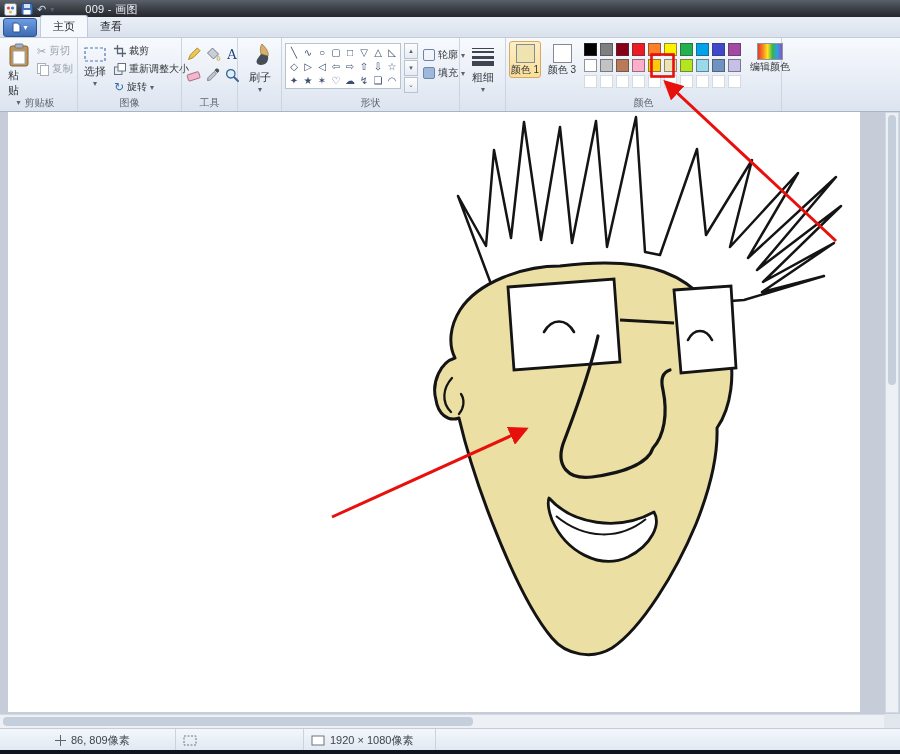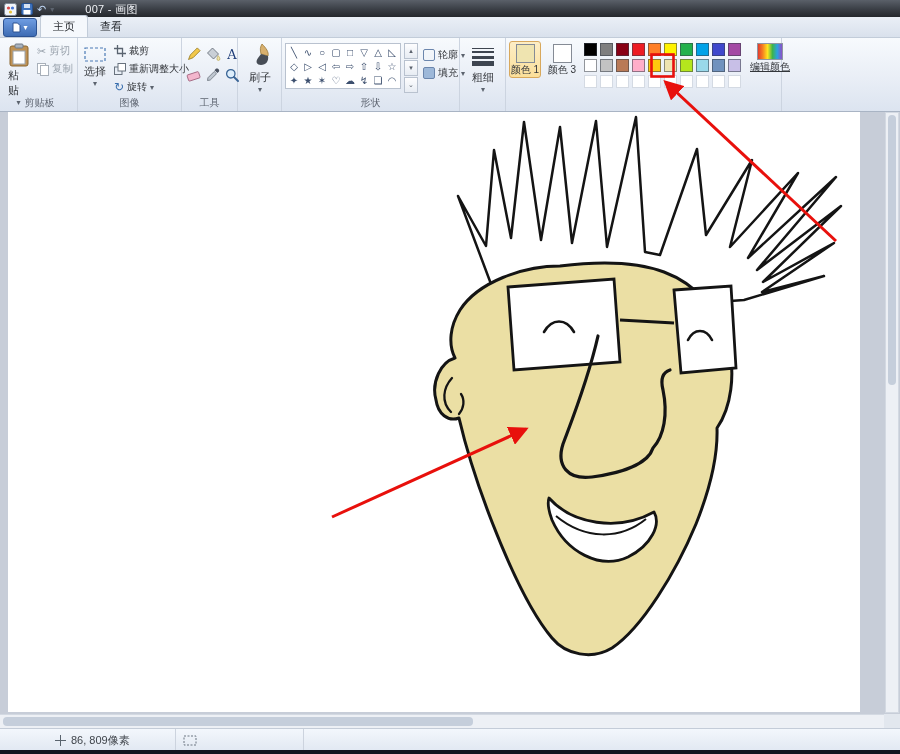--- a/index.html
+++ b/index.html
@@ -46,21 +46,21 @@
   .shape-opt-icon.filled{background:#9db8d9;}
   
   .colorbtn{width:30px;display:flex;flex-direction:column;align-items:center;padding:2px 0 1px;gap:1px;
             border:1px solid transparent;margin-right:2px;font-size:10px;text-align:center;color:#33363b;border-radius:3px;}
   .colorbtn.selected{background:linear-gradient(#fdeec6,#fbdf9a);border-color:#d8a85c;}
   .c-swatch{width:19px;height:19px;border:1px solid #858b95;box-sizing:border-box;background:#fff;}
   .c-label{width:36px;line-height:1.15;}
   .palette{display:grid;grid-template-columns:repeat(10,16px);grid-auto-rows:16px;margin-top:1px;}
   .swatch{width:13px;height:13px;margin:1px;border:1px solid rgba(55,62,72,.55);box-sizing:border-box;background:#fff;}
   .swatch.empty{border-color:#d4dae3;}
-  .editbtn{width:44px;font-size:10px;text-decoration:underline;}
+  .editbtn{width:44px;font-size:10px;}
   .rainbow-icon{width:24px;height:15px;border:1px solid #8e96a2;display:inline-block;
                 background:linear-gradient(90deg,#e23a2e,#f6821f,#ffe51f,#3cb44a,#2aa2e0,#8e4fc8);}
   .editlabel{width:42px;text-align:center;line-height:1.15;}
   
   .canvas{position:absolute;left:8px;top:112px;width:852px;height:600px;background:#ffffff;}
   .drawing{position:absolute;left:0;top:0;pointer-events:none;}
   .vscroll{position:absolute;left:885px;top:112px;width:14px;height:601px;background:#edf0f5;border:1px solid #d3d9e2;box-sizing:border-box;}
   .vthumb{position:absolute;left:2px;top:2px;width:8px;height:270px;background:#c5cedb;border-radius:4px;}
   .hscroll{position:absolute;left:0;top:714px;width:884px;height:14px;background:#edf0f5;border-top:1px solid #d3d9e2;box-sizing:border-box;}
   .hthumb{position:absolute;left:3px;top:2px;width:470px;height:9px;background:#c5cedb;border-radius:4px;}
@@ -90,21 +90,21 @@
     <span>
         <svg width="12" height="12">
           <rect x="0.5" y="0.5" width="11" height="11" rx="1.5" fill="#3e72bd" stroke="#28508c"></rect>
           <rect x="3" y="1" width="6" height="4" fill="#d7e2f2"></rect>
           <rect x="2.5" y="7" width="7" height="4.5" fill="#fff"></rect>
         </svg>
       </span>
     <span class="glyph-btn">↶</span>
     <span class="arrow">▾</span>
   </div>
-  <span class="title">007 - 画图</span>
+  <span class="title">009 - 画图</span>
 </div>
 
 <div class="tabrow">
   <div class="appmenu">
     <svg width="9" height="11">
         <path d="M1 1h4.5L8 3.5V10H1z" fill="#fff" stroke="#2c5292"></path>
       </svg>
     <span class="arrow">▾</span>
   </div>
   <div class="tab active">主页</div>
@@ -318,20 +318,21 @@
         <div class="swatch empty"></div>
         <div class="swatch empty"></div>
         <div class="swatch empty"></div>
         <div class="swatch empty"></div>
         <div class="swatch empty"></div>
       </div>
     <div class="bigbtn editbtn">
       <span class="rainbow-icon"></span>
       <span class="editlabel">编辑颜色</span>
     </div>
+    <div class="group-label">颜色</div>
   </div>
 </div>
 
 <div class="canvas">
   <svg class="drawing" viewBox="8 112 852 600" width="852" height="600">
     <path fill="#ffffff" stroke="#141414" stroke-width="2.5" stroke-linejoin="round" d="M497 300 L458 196 L486 246 L494 150 L511 238 L524 122 L541 240 L560 127 L572 243 L596 121 L607 247 L636 117 L645 252 L660 255 L697 149 L706 235 L752 160 L730 247 L798 173 L748 258 L836 177 L757 270 L841 206 L763 282 L834 243 L762 292 L824 276 L744 300 L716 302 C672 290,600 282,552 286 C526 289,508 293,497 300 Z"></path>
     <path fill="#EBDFA4" stroke="#141414" stroke-width="3" stroke-linejoin="round" d="M560 266 C523 266,478 282,460 310 C450 326,448 344,455 358 C441 362,431 382,436 400 C438 414,448 422,459 418 C466 448,478 486,492 522 C508 563,530 612,552 638 C566 655,592 660,612 648 C642 628,676 572,696 524 C708 494,718 458,717 428 C731 408,736 374,728 344 C719 310,696 284,664 272 C632 260,592 262,560 266 Z"></path>
     <path fill="none" stroke="#141414" stroke-width="2.3" stroke-linecap="round" d="M452 378 C443 388,441 402,451 412 M459 414 C464 408,465 400,461 394"></path>
     <path fill="#ffffff" stroke="#141414" stroke-width="2.8" d="M508 287L614 279L620 362L514 370Z"></path>
     <path fill="#ffffff" stroke="#141414" stroke-width="2.8" d="M674 290L731 286L736 368L681 373Z"></path>
@@ -356,20 +357,26 @@
     <svg width="11" height="11">
         <path d="M5.5 0v11M0 5.5h11" stroke="#5a646e"></path>
       </svg>
     <span>86, 809像素</span>
   </div>
   <div class="sb-sec" style="width:128px">
     <svg width="14" height="11">
         <rect x="1" y="1" width="12" height="9" fill="none" stroke="#6a7480" stroke-dasharray="2 1.5"></rect>
       </svg>
   </div>
+  <div class="sb-sec" style="width:132px">
+    <svg width="14" height="11">
+        <rect x="1" y="1" width="12" height="9" fill="#fff" stroke="#6a7480"></rect>
+      </svg>
+    <span>1920 × 1080像素</span>
+  </div>
 </div>
 <div class="taskstrip"></div>
 
 <svg class="annotations" width="900" height="754" viewBox="0 0 900 754">
   <defs>
     <marker id="arrh" viewBox="0 0 10 10" refX="8.5" refY="5" markerWidth="6.5" markerHeight="6.5" orient="auto">
       <path id="arrh-path" d="M0 0L10 5L0 10Z" fill="#e8100c"></path>
     </marker>
   </defs>
   <rect id="ann-box" class="ann-stroke" x="651.5" y="54.5" width="22" height="22" fill="none" stroke="#e8100c" stroke-width="2.6"></rect>

